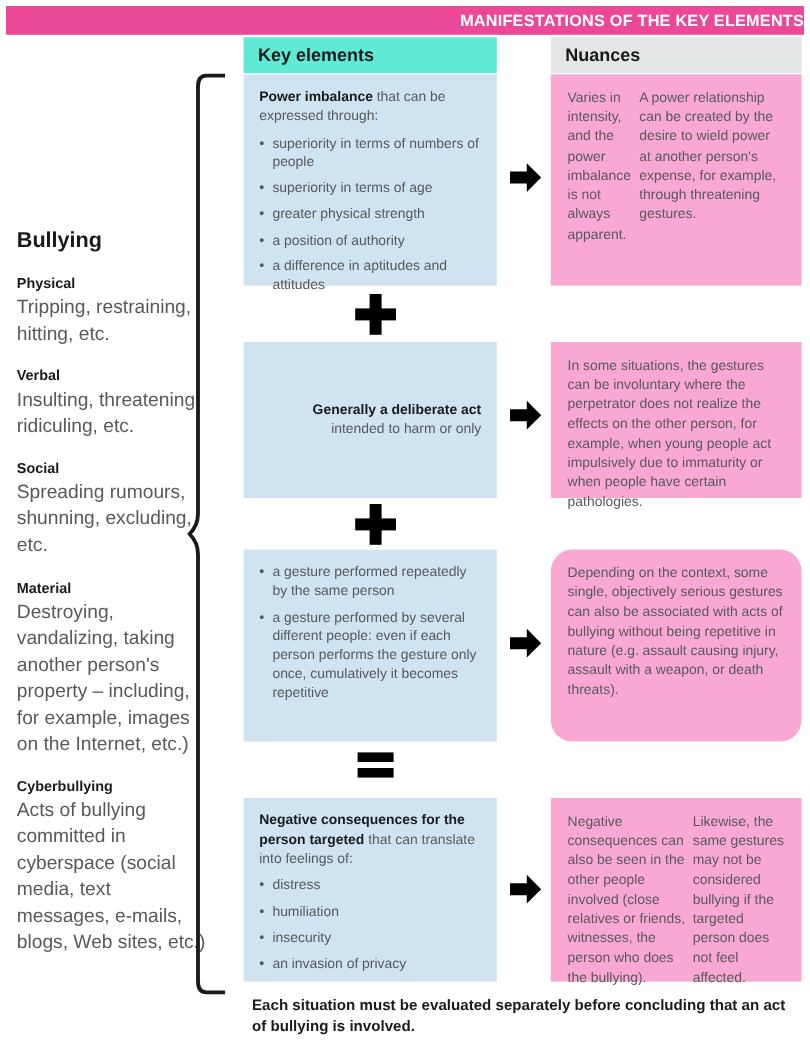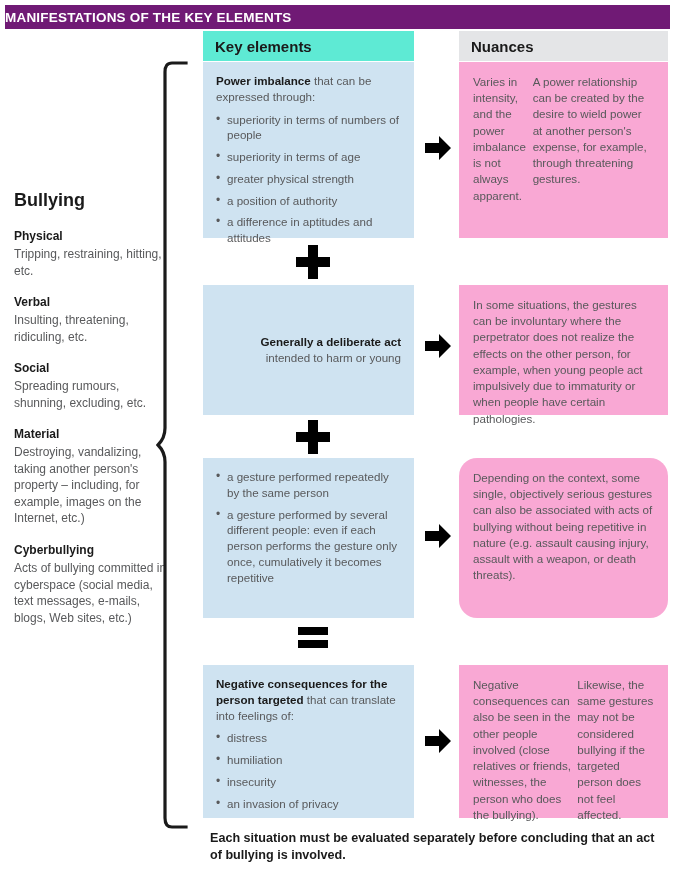--- a/index.html
+++ b/index.html
@@ -13,28 +13,28 @@
     font-family: "Liberation Sans", sans-serif;
     color: #58595b;
     overflow: hidden;
   }
 
   
   #title-bar {
     position: absolute;
     left: 5px; top: 5px;
     width: 665px; height: 24px;
-    background: #701a75;
+    background: #ec4899;
     color: #ffffff;
     font-weight: bold;
     font-size: 13.5px;
     letter-spacing: .2px;
     display: flex;
     align-items: center;
-    justify-content: flex-start;
+    justify-content: flex-end;
   }
 
   
   .col-header {
     position: absolute;
     height: 30px;
     display: flex;
     align-items: center;
     padding-left: 12px;
     font-weight: bold;
@@ -154,21 +154,21 @@
     margin: 0 0 18px 0;
   }
   .cat { margin-bottom: 16px; }
   .cat-name {
     font-size: 12px;
     font-weight: bold;
     color: #1a1a1a;
     margin: 0 0 3px 0;
   }
   .cat-desc {
-    font-size: 12px;
+    font-size: 16px;
     line-height: 1.38;
     color: #58595b;
     margin: 0;
   }
 
   
   #brace {
     position: absolute;
     left: 156px; top: 60px;
     width: 34px; height: 770px;
@@ -251,21 +251,21 @@
 
 <div id="nuance-box-1" class="nuance-box">
   <p class="para">Varies in intensity, and the power imbalance is not always apparent.</p>
   <p class="para">A power relationship can be created by the desire to wield power at another person's expense, for example, through threatening gestures.</p>
 </div>
 
 <div id="op-1" class="operator op-plus"></div>
 
 <div id="key-box-2" class="key-box">
   <p class="lead" style="margin-bottom:0">
-    <b>Generally a deliberate act</b><br><span> intended to harm or young</span>
+    <b>Generally a deliberate act</b><br><span> intended to harm or only</span>
   </p>
 </div>
 
 <div id="arrow-2" class="arrow">
   <svg width="30" height="28" viewBox="0 0 30 28">
     <path d="M2 9 H16 V2 L28 14 L16 26 V19 H2 Z" fill="#000000"></path>
   </svg>
 </div>
 
 <div id="nuance-box-2" class="nuance-box">

